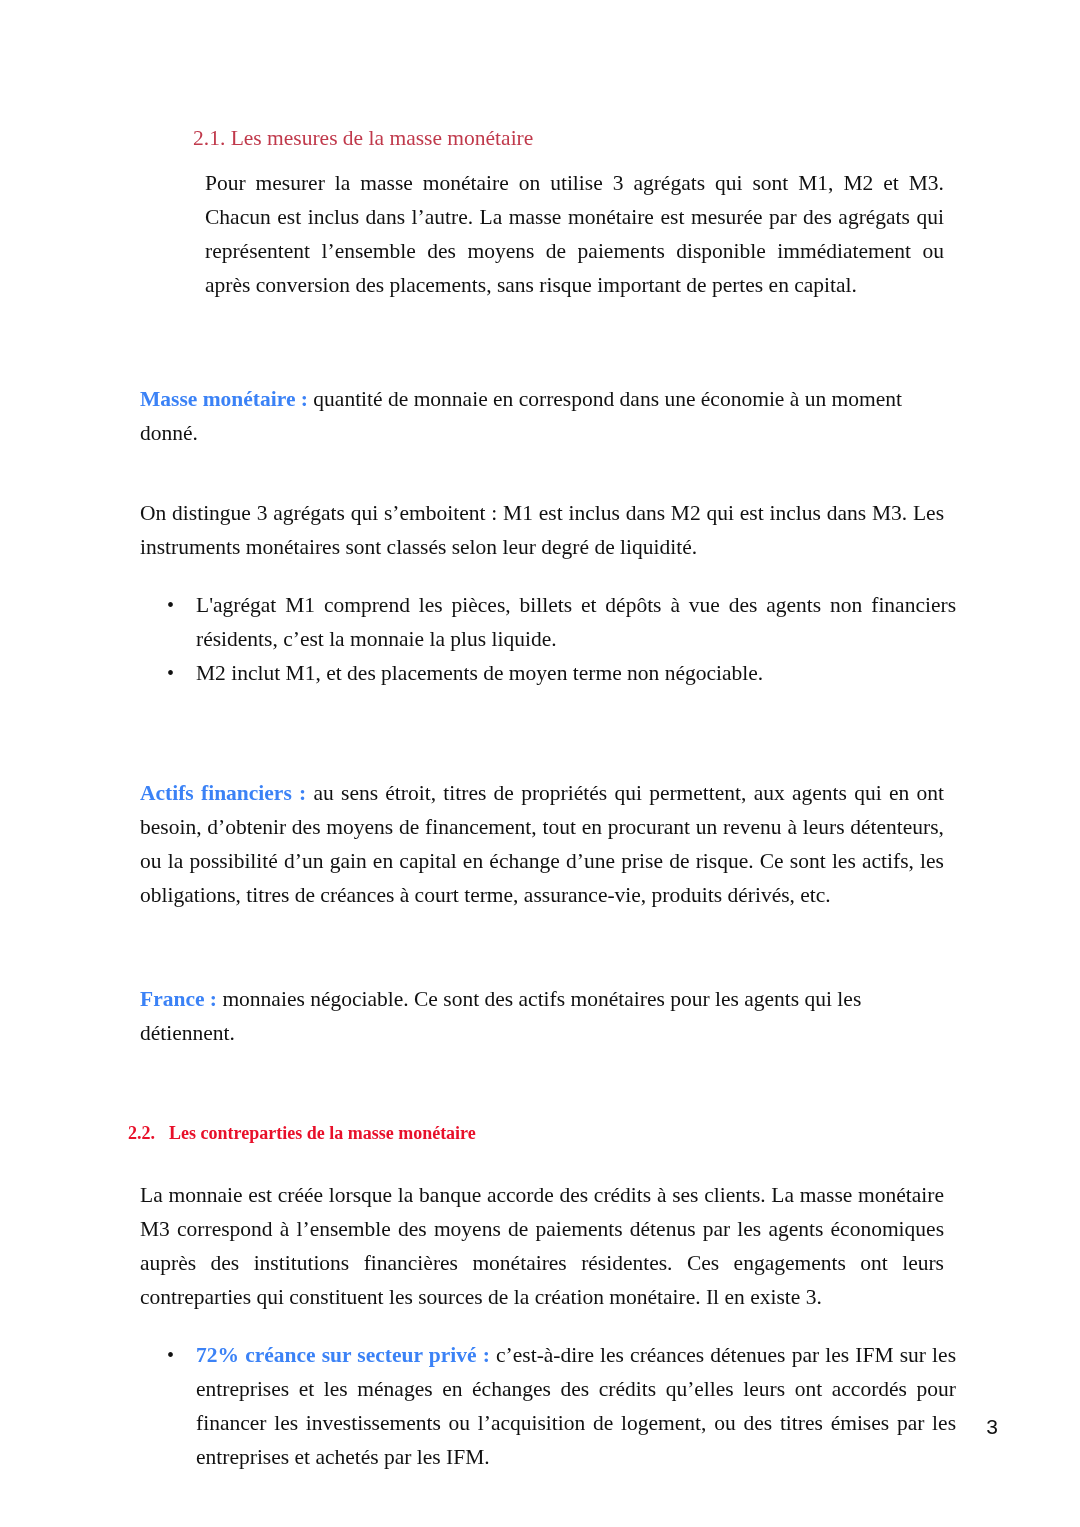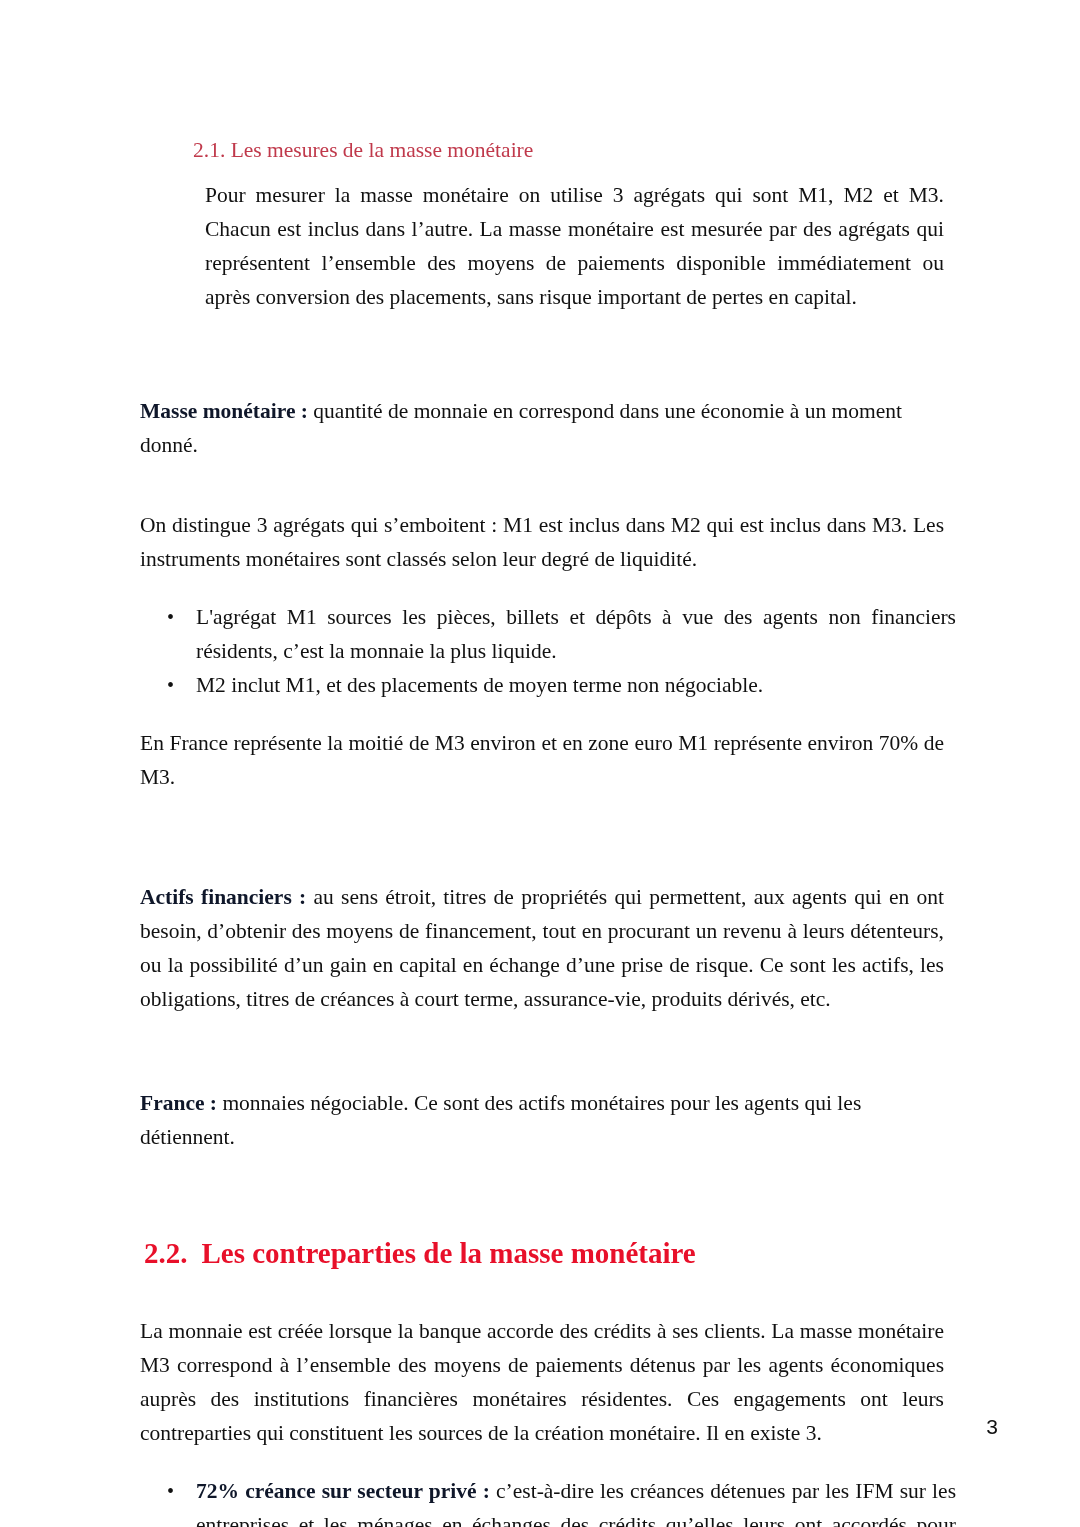--- a/index.html
+++ b/index.html
@@ -36,38 +36,38 @@
 
   
   .indent-block {
     margin-left: 65px;
     width: 763px;
   }
   .h-21 {
     font-size: 21.5px;
     line-height: 32px;
     color: #c0394b;
-    margin: 16px 0 2px 0;
+    margin: 4px 0 2px 0;
     text-align: left;
     font-weight: normal;
   }
 
   .h-22 {
-    font-size: 29px;
+    font-size: 18px;
     line-height: 30px;
     color: #e8102a;
     font-weight: bold;
-    margin: 16px;
+    margin: 0;
     text-align: left;
   }
   .h-22 .num { letter-spacing: 0; }
   .h-22 .gap { display: inline-block; width: 14px; }
 
   .lead {
-    color: #0f172a;
+    color: #3b82f6;
     font-weight: bold;
     font-family: Liberation Serif, serif;
   }
 
   
   .bullets {
     list-style: none;
     margin: 0;
     padding: 0;
   }
@@ -121,27 +121,26 @@
 
     <p class="para nojust"><span class="lead">Masse monétaire :</span><span> quantité de monnaie en correspond dans une économie à un moment donné.</span></p>
 
     <div class="sp-22"></div>
 
     <p class="para">On distingue 3 agrégats qui s’emboitent : M1 est inclus dans M2 qui est inclus dans M3. Les instruments monétaires sont classés selon leur degré de liquidité.</p>
 
     <div class="sp-12"></div>
 
     <ul class="bullets">
-      <li>L'agrégat M1 sources les pièces, billets et dépôts à vue des agents non financiers résidents, c’est la monnaie la plus liquide.</li>
+      <li>L'agrégat M1 comprend les pièces, billets et dépôts à vue des agents non financiers résidents, c’est la monnaie la plus liquide.</li>
       <li>M2 inclut M1, et des placements de moyen terme non négociable.</li>
     </ul>
 
     <div class="sp-12"></div>
 
-    <p class="para">En France représente la moitié de M3 environ et en zone euro M1 représente environ 70% de M3.</p>
 
     <div class="sp-62"></div>
 
     <p class="para"><span class="lead">Actifs financiers :</span><span> au sens étroit, titres de propriétés qui permettent, aux agents qui en ont besoin, d’obtenir des moyens de financement, tout en procurant un revenu à leurs détenteurs, ou la possibilité d’un gain en capital en échange d’une prise de risque. Ce sont les actifs, les obligations, titres de créances à court terme, assurance-vie, produits dérivés, etc.</span></p>
 
     <div class="sp-46"></div>
 
     <p class="para nojust"><span class="lead">France :</span><span> monnaies négociable. Ce sont des actifs monétaires pour les agents qui les détiennent.</span></p>
 
     <div class="sp-56"></div>

